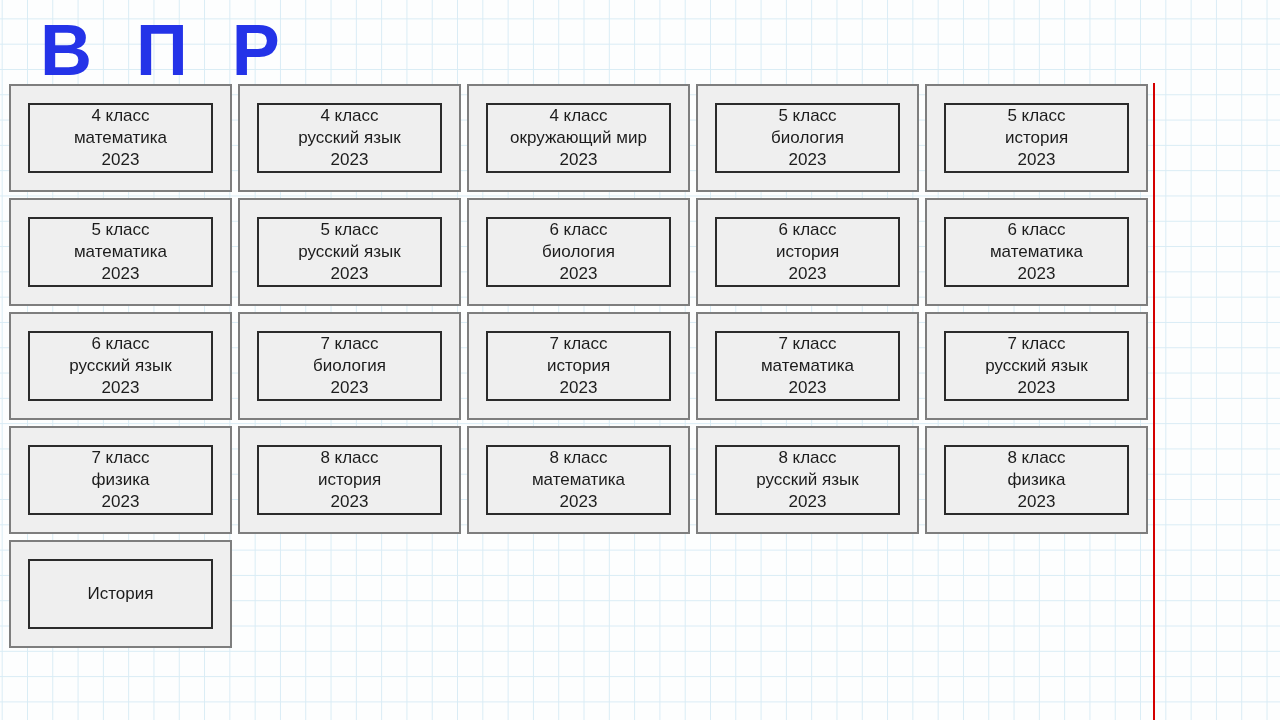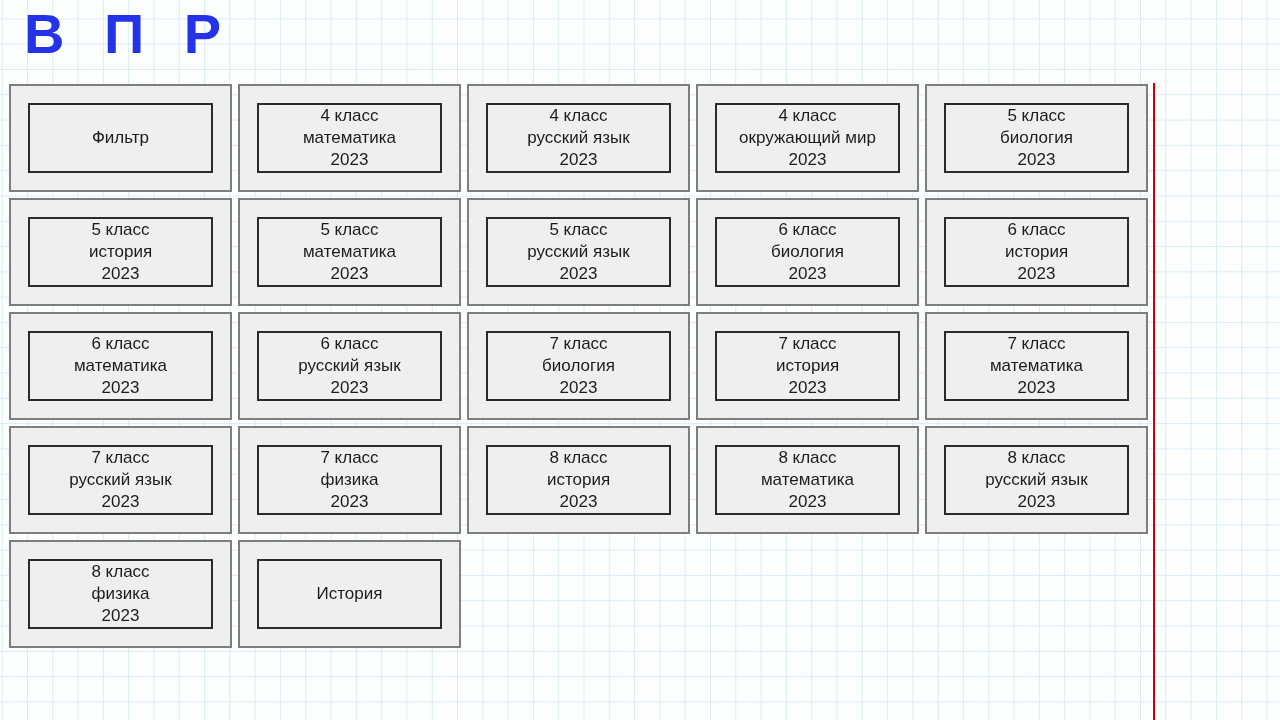--- a/index.html
+++ b/index.html
@@ -21,22 +21,22 @@
     background-color:var(--page-bg);
     background-image:
       linear-gradient(to right, var(--grid-line) 1px, transparent 1px),
       linear-gradient(to bottom, var(--grid-line) 1px, transparent 1px);
     background-size:25.3px 25.3px;
     background-position:1.7px 18.4px;
   }
   .title{
     position:absolute;
     left:24px;top:0px;
-    margin:0;
-    font-size:56px;
+    margin:16px;
+    font-size:72px;
     line-height:68px;
     font-weight:700;
     color:var(--title-blue);
     letter-spacing:12px;
     white-space:nowrap;
   }
   .grid{
     position:absolute;
     left:9px;top:84px;
     display:grid;
@@ -72,25 +72,20 @@
     width:2px;height:637px;
     background:var(--red-line);
   }
 </style>
 </head>
 <body>
 
 <div class="page">
   <h1 class="title">В П Р</h1>
   <div class="grid" id="grid">
-      <div class="btn">
-        <div class="btn-inner">
-          <div class="btn-label">Фильтр</div>
-        </div>
-      </div>
       <div class="btn">
         <div class="btn-inner">
           <div class="btn-label">4 класс<br>математика<br>2023</div>
         </div>
       </div>
       <div class="btn">
         <div class="btn-inner">
           <div class="btn-label">4 класс<br>русский язык<br>2023</div>
         </div>
       </div>

